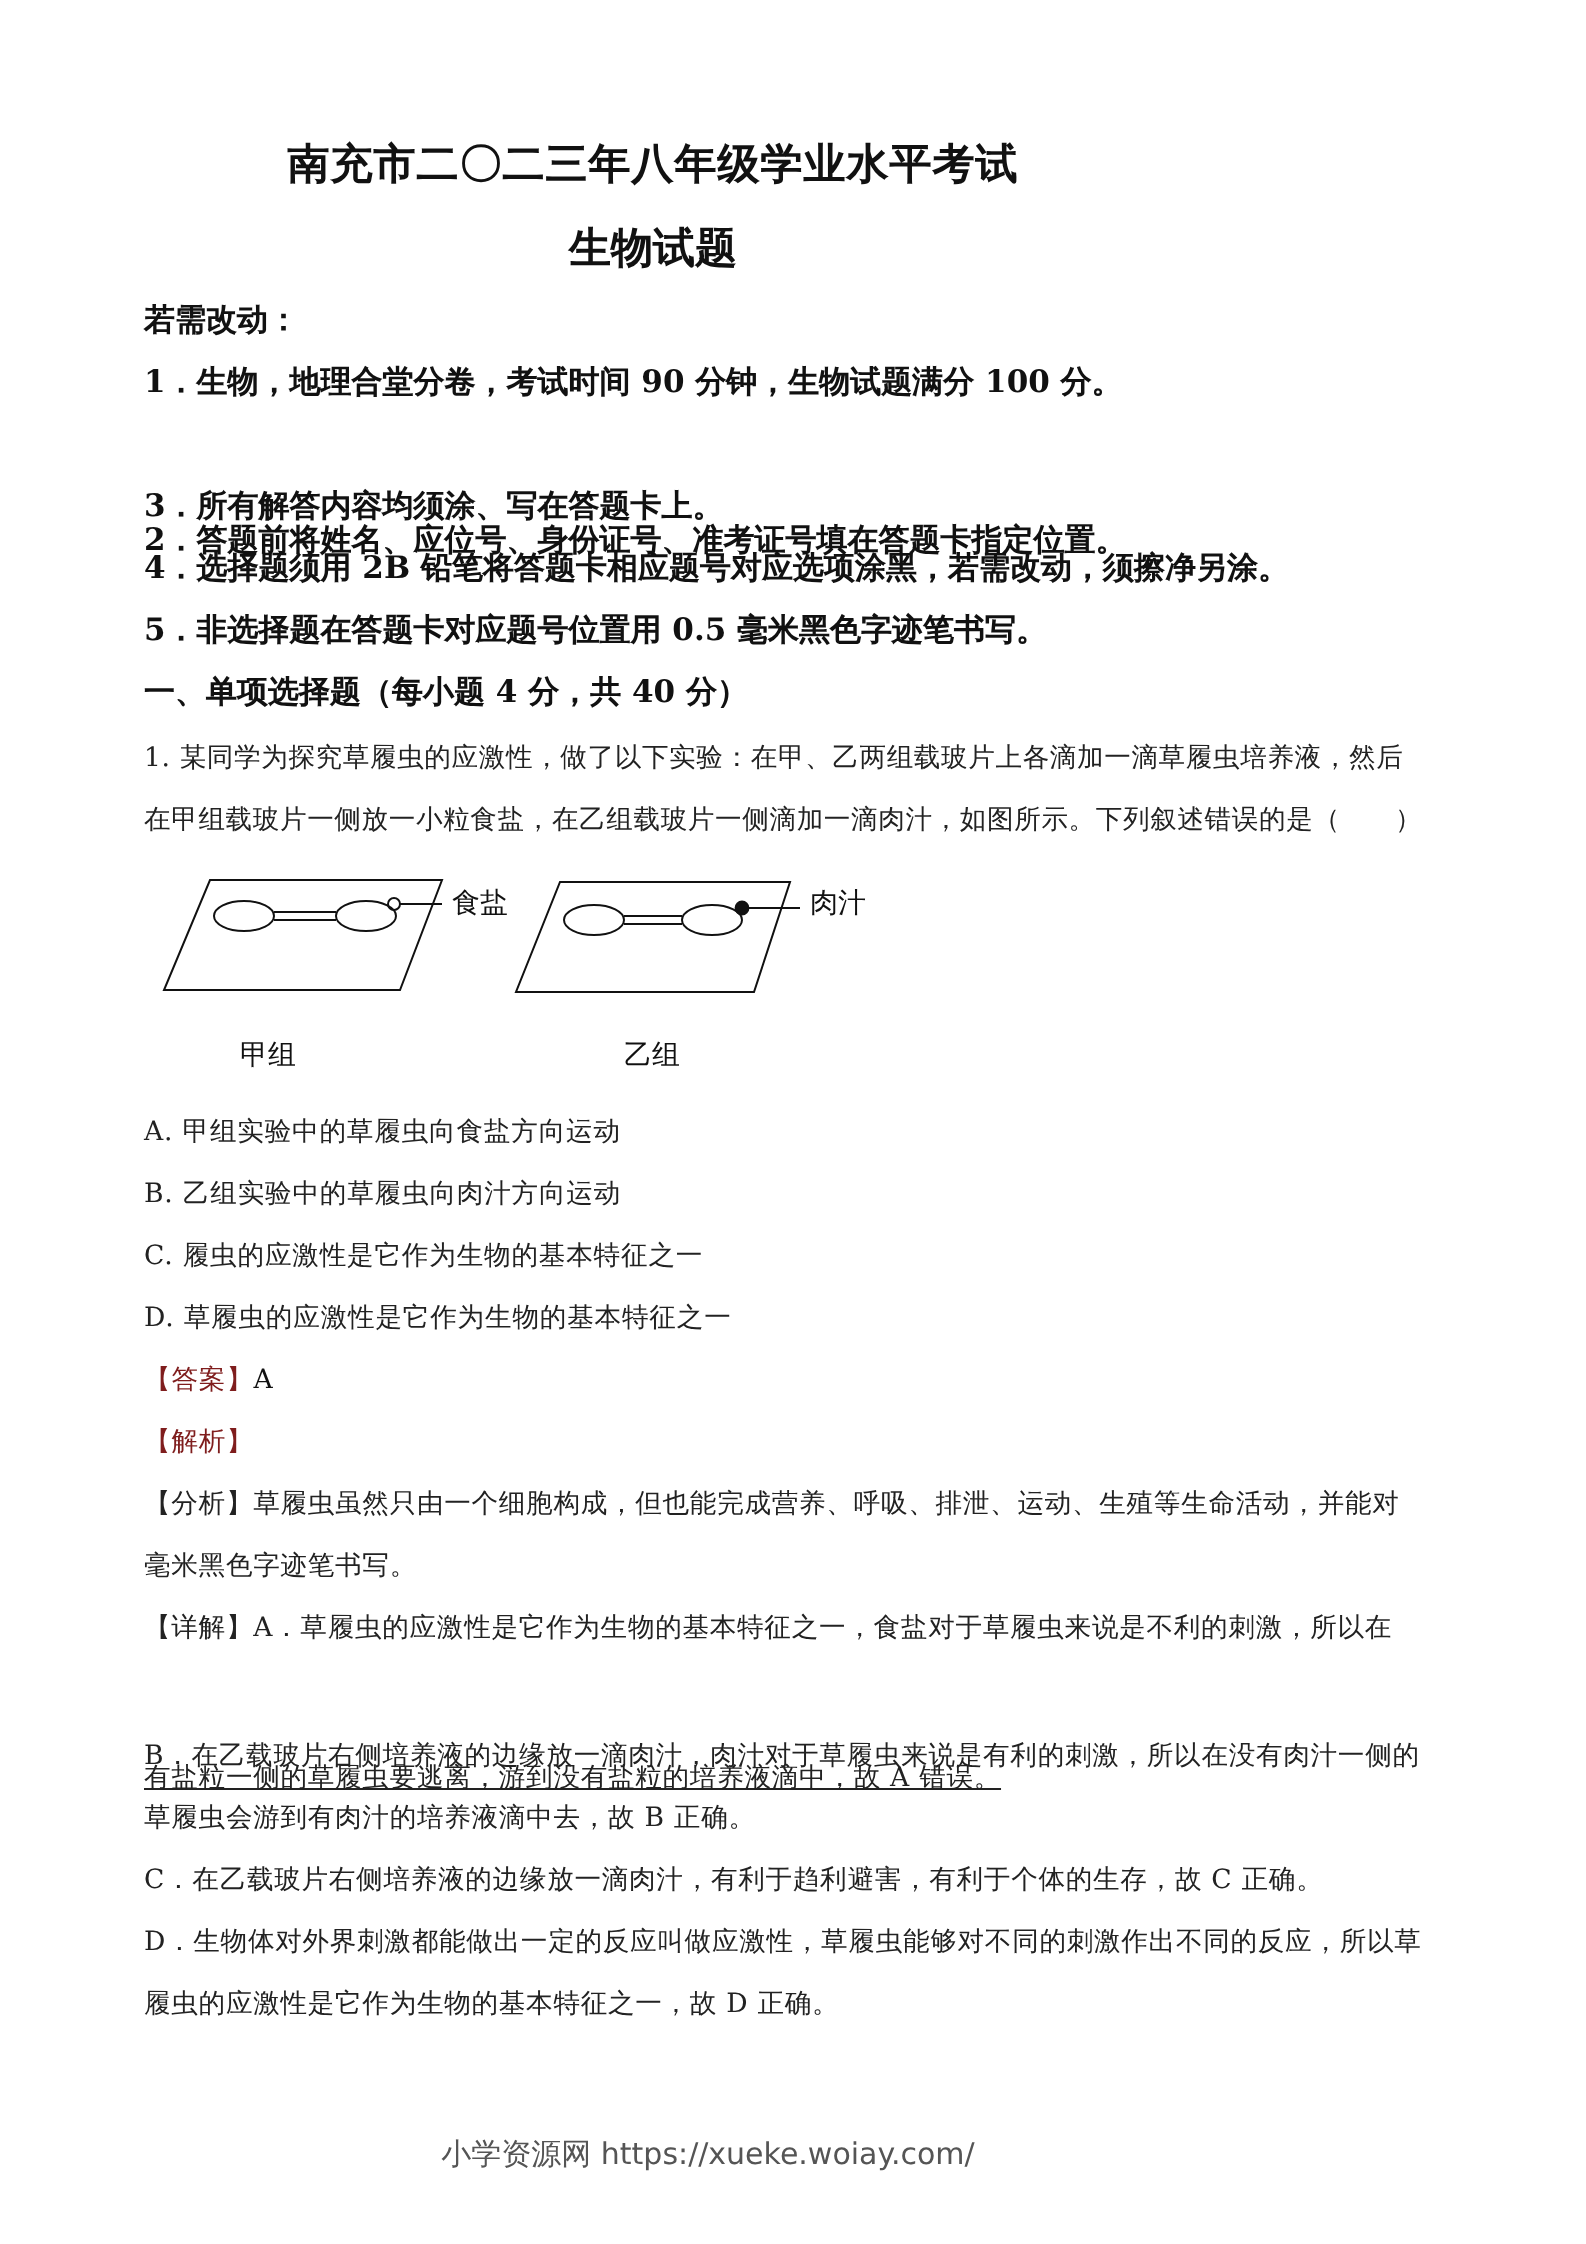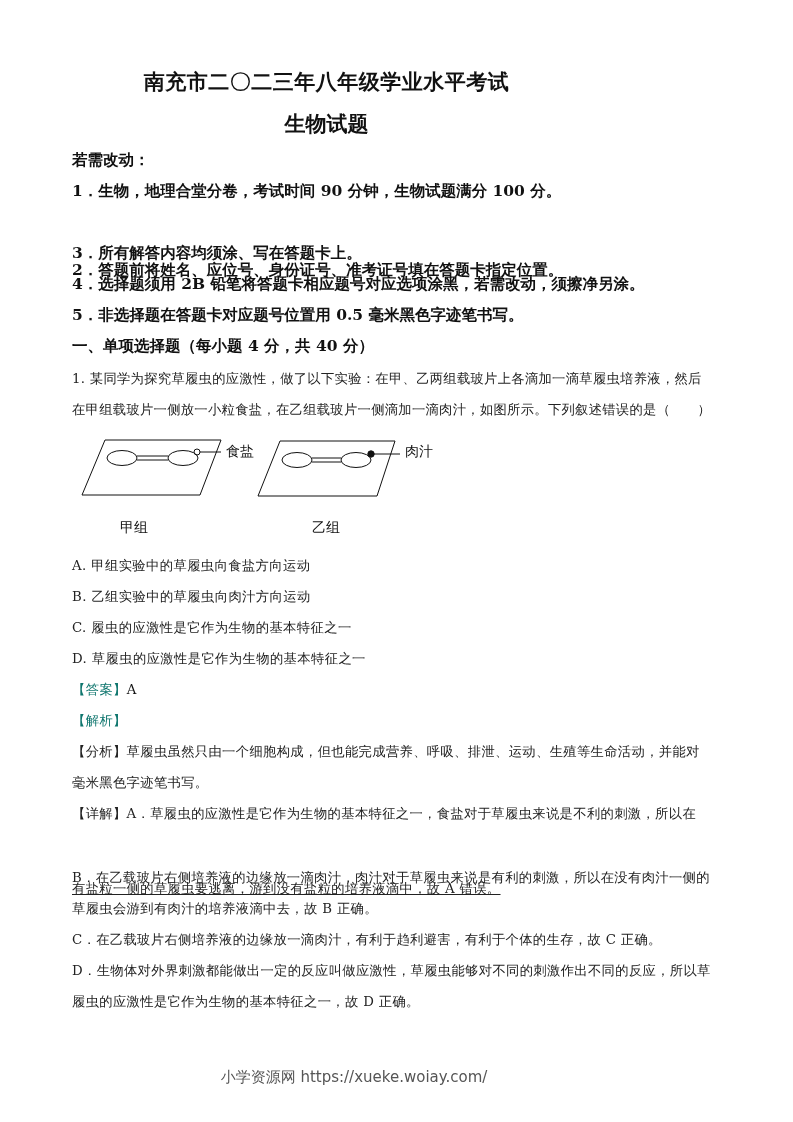--- a/index.html
+++ b/index.html
@@ -6,21 +6,21 @@
     body { width: 793px; height: 1122px; position: relative; overflow: hidden;
            font-family: "DejaVu Serif", "Liberation Serif", serif; color: #111; }
     .abs { position: absolute; white-space: nowrap; }
     .title { left: 0; width: 653px; text-align: center; font-family: "DejaVu Sans", sans-serif;
              font-weight: bold; color: #111; }
     .t1 { top: 68px; font-size: 21px; letter-spacing: 0.5px; }
     .t2 { top: 110px; font-size: 21px; }
     .note { left: 72px; font-size: 15.5px; font-weight: bold; font-family: "DejaVu Serif", serif; }
     .q { left: 72px; font-size: 13.3px; color: #222; letter-spacing: 0.3px; }
     .opt { left: 72px; font-size: 13.3px; color: #222; letter-spacing: 0.4px; }
-    .tag { color: #0f766e; }
+    .tag { color: #7f1d1d; }
     .ans { color: #111; font-weight: normal; }
     .body-line { left: 72px; font-size: 13.3px; color: #222; letter-spacing: 0.35px; }
     .footer { left: 0; width: 708px; text-align: center; top: 1068px; font-size: 15px;
               color: #555; font-family: "DejaVu Sans", sans-serif; }
     .fig-label { font-family: "DejaVu Sans", sans-serif; font-size: 14px; color: #111; }
     svg { position: absolute; left: 0; top: 0; }
   </style>
 </head>
 <body>
 

